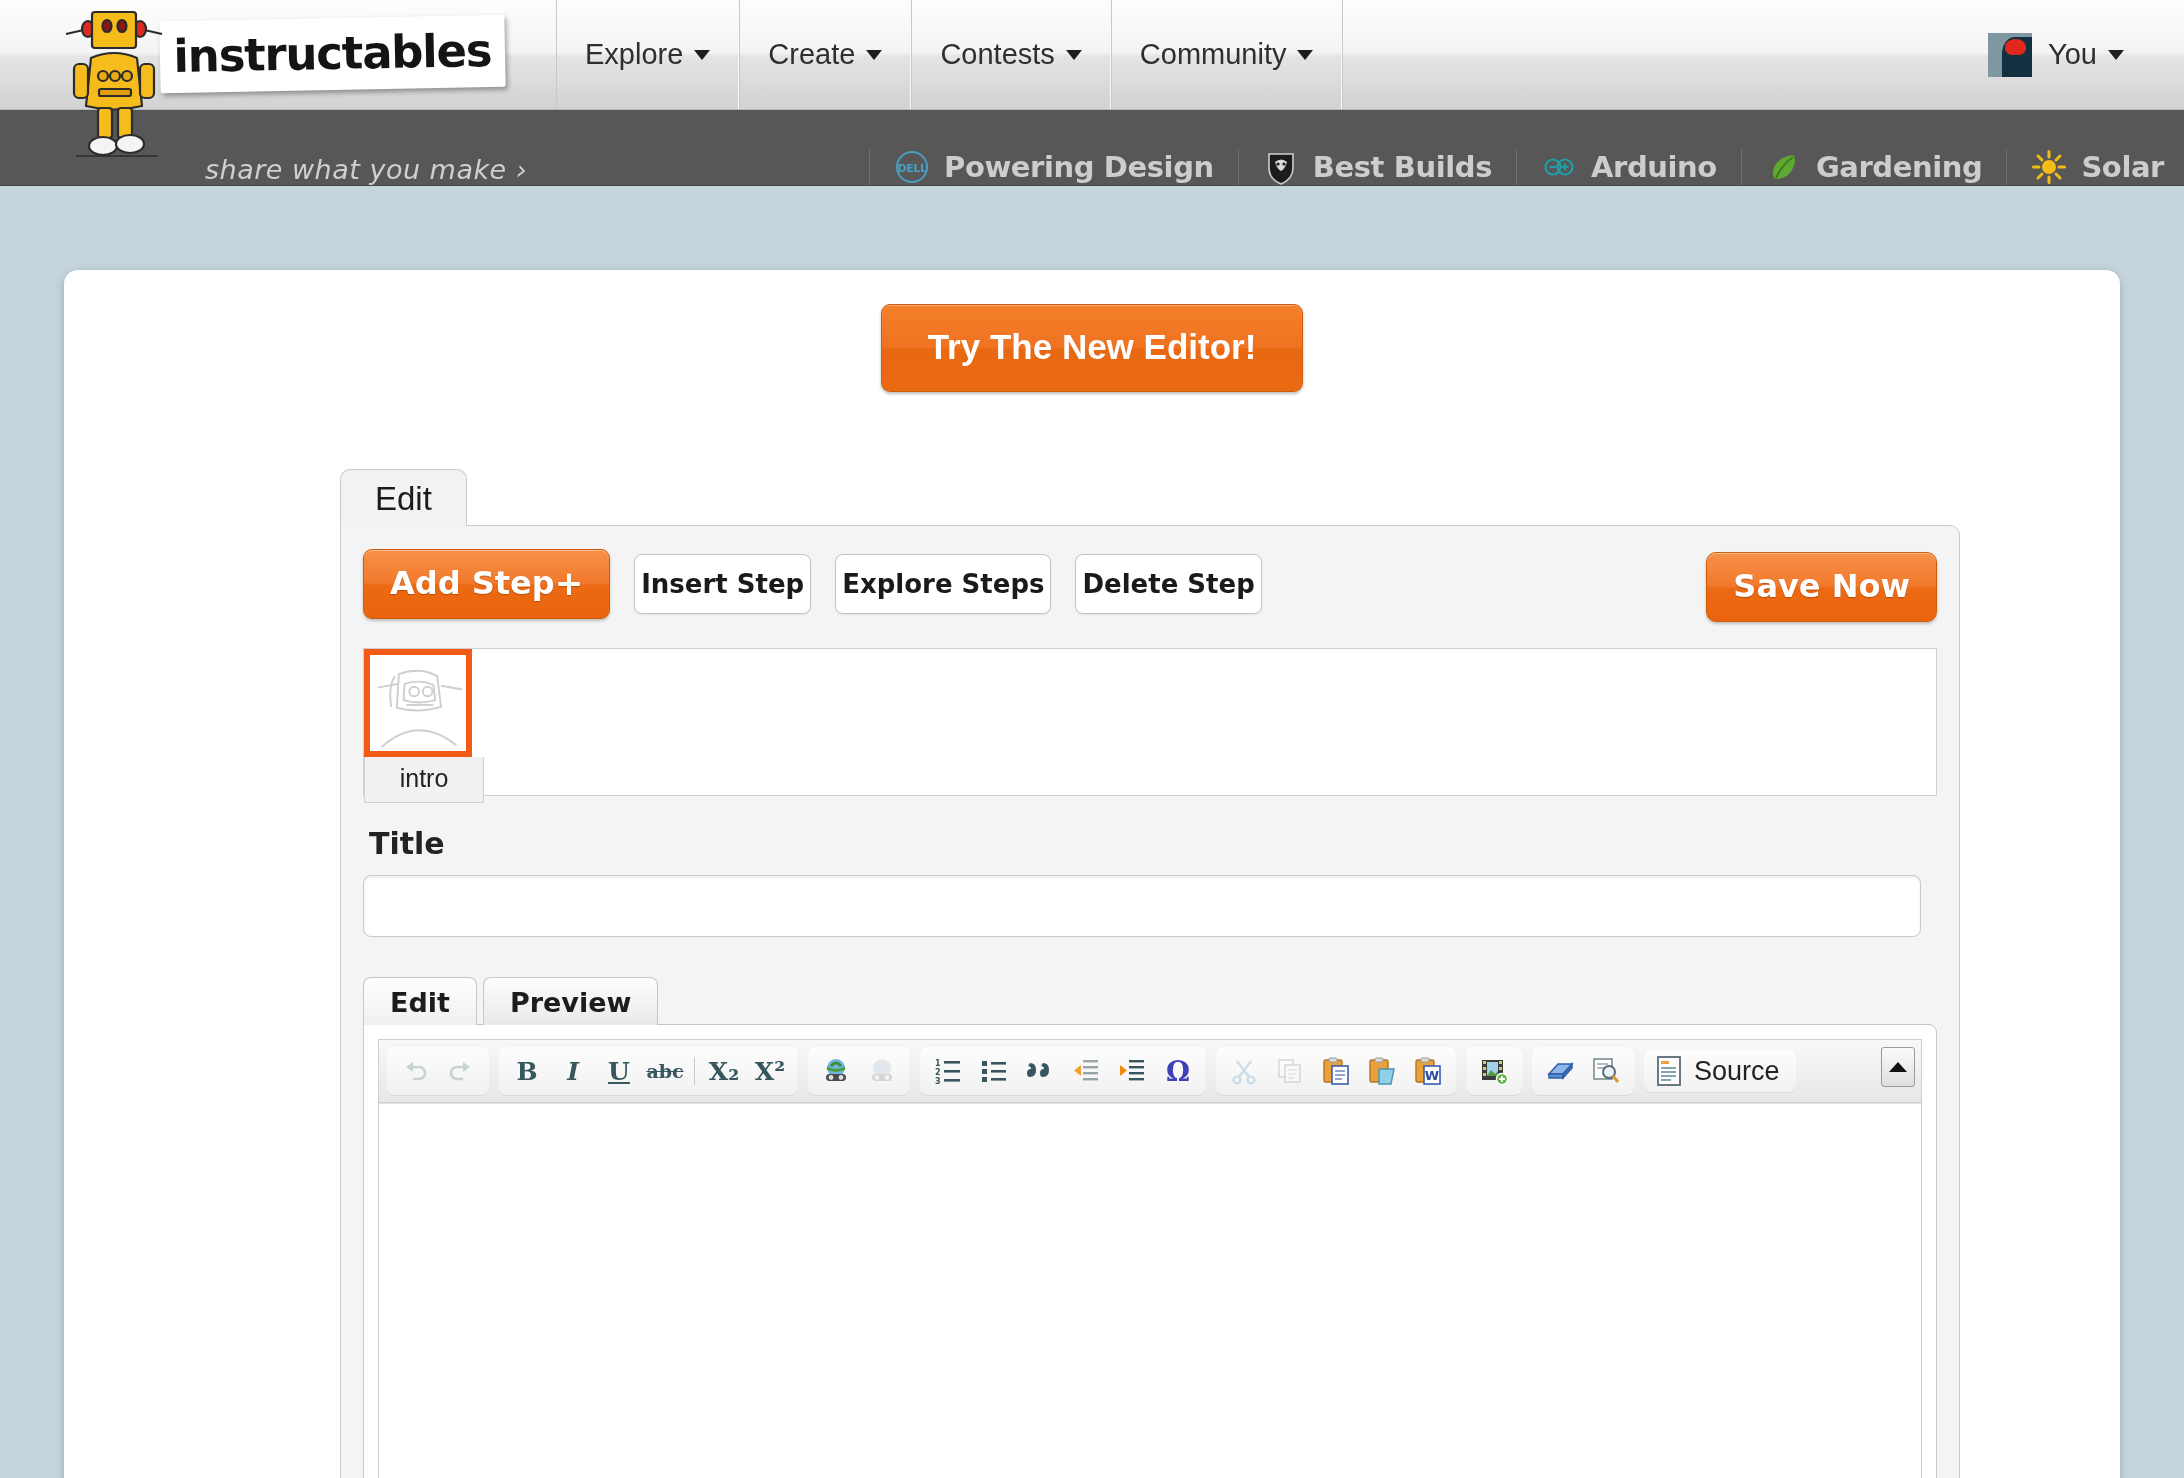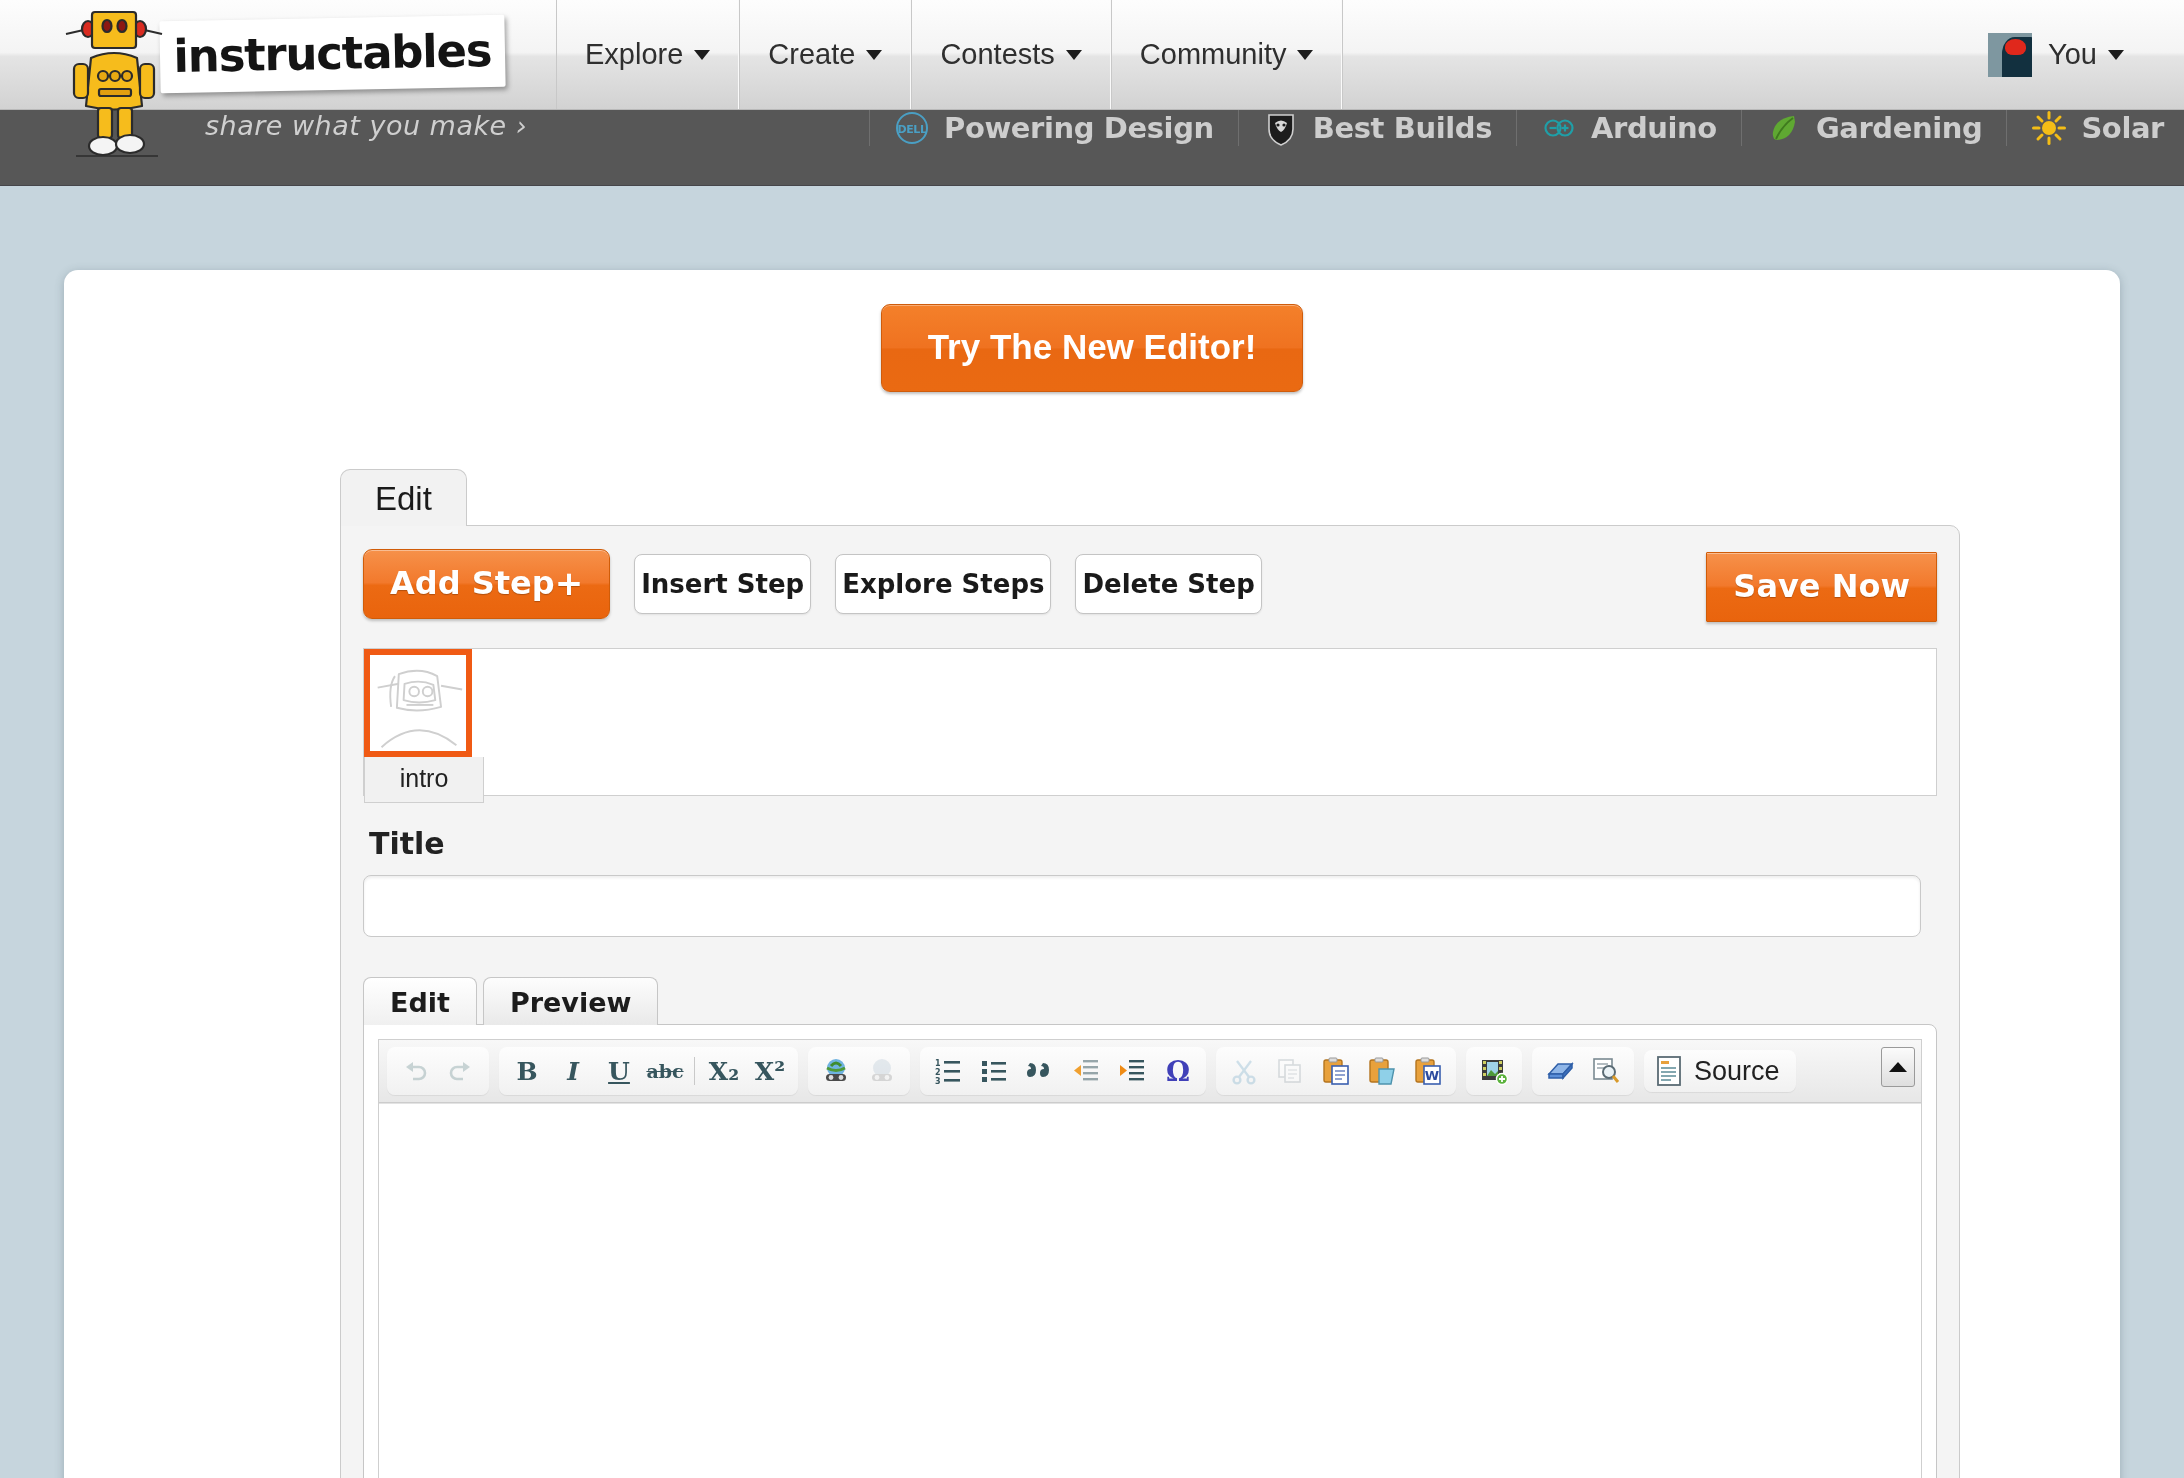--- a/index.html
+++ b/index.html
@@ -61,21 +61,21 @@
   }
   .avatar::after {
     content: ""; position: absolute; left: 17px; top: 6px;
     width: 21px; height: 16px; background: #e0281c;
     border-radius: 50% 50% 40% 40%;
   }
 
   
   .darkbar {
     height: 76px; width: 2184px; background: #575757;
-    display: flex; align-items: flex-start;
+    display: flex; align-items: flex-end;
     border-bottom: 1px solid #46464a;
   }
   .tagline {
     display: flex; align-items: center; padding-left: 205px;
     color: #cfcfcf; font-size: 27px;
     font-family: "DejaVu Sans", sans-serif; font-style: italic;
     letter-spacing: .5px; cursor: pointer; white-space: nowrap;
   }
   .dark-spacer { flex: 1 1 auto; }
   .darklink {
@@ -134,21 +134,21 @@
   .btn-plain {
     background: #fff; border: 1px solid #c4c4c4; border-radius: 8px;
     color: #1a1a1a; font-size: 26px; font-weight: bold;
     padding: 14px 6px; margin-left: 24px; cursor: pointer;
     box-shadow: 0 1px 2px rgba(0,0,0,.08);
     font-family: "DejaVu Sans", sans-serif;
   }
   .btn-save {
     position: absolute; right: 0; top: 4px;
     background: linear-gradient(to bottom, #f6914a 0%, #f2792c 48%, #ec6a13 52%, #e9640d 100%);
-    border: 1px solid #d05c08; border-radius: 1px;
+    border: 1px solid #d05c08; border-radius: 10px;
     color: #fff; font-size: 32px; font-weight: bold;
     padding: 14px 26px 16px; cursor: pointer;
     box-shadow: 0 2px 3px rgba(0,0,0,.22), inset 0 1px 0 rgba(255,255,255,.4);
     text-shadow: 0 1px 1px rgba(0,0,0,.25);
     font-family: "DejaVu Sans", sans-serif;
   }
 
   
   .stepstrip {
     margin-top: 28px; height: 148px; background: #fff;

